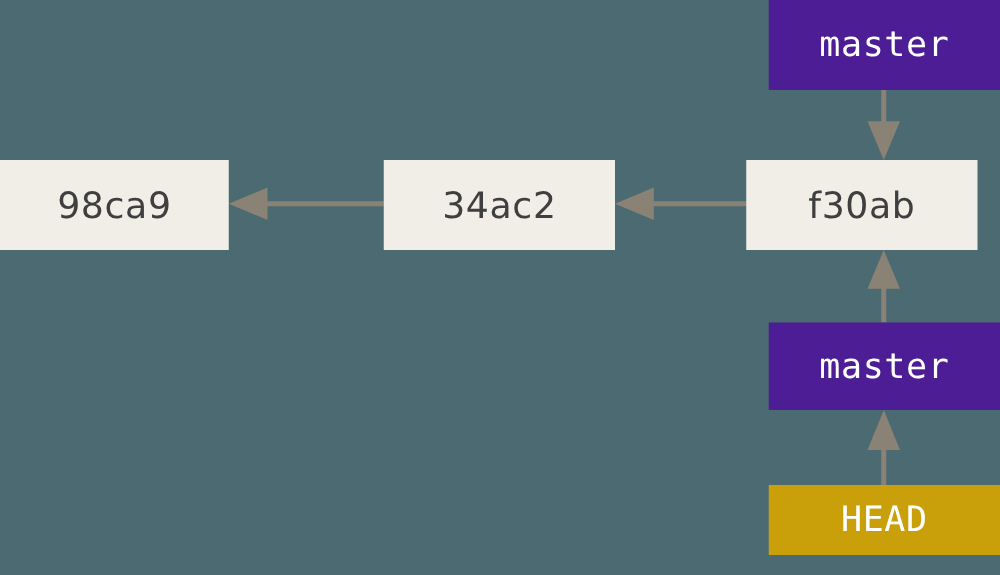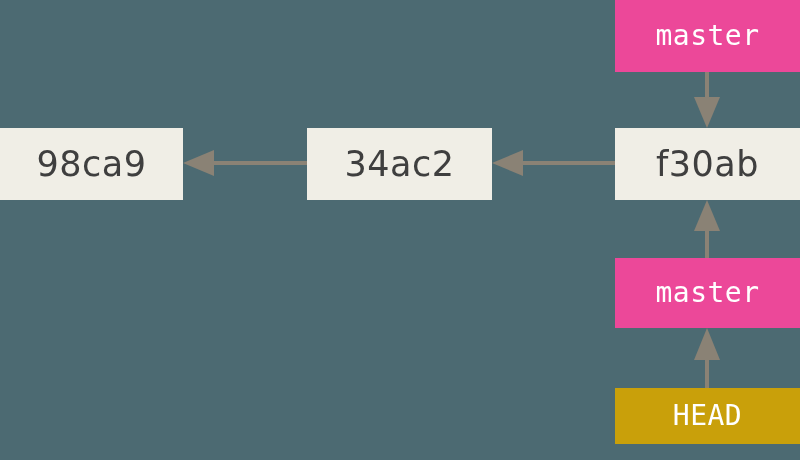--- a/index.html
+++ b/index.html
@@ -24,24 +24,24 @@
     align-items: center;
     justify-content: center;
     box-sizing: border-box;
     letter-spacing: 0.5px;
     white-space: nowrap;
   }
   .commit {
     background: #f0eee6;
     color: #3f3f3f;
     font-family: "DejaVu Sans", sans-serif;
-    font-size: 35px;
+    font-size: 29px;
   }
   .branch {
-    background: #ec4899;
+    background: #4c1d95;
     color: #ffffff;
     font-family: "DejaVu Sans Mono", monospace;
     font-size: 28px;
   }
   .head {
     background: #c9a00a;
     color: #ffffff;
     font-family: "DejaVu Sans Mono", monospace;
     font-size: 28px;
   }
@@ -53,21 +53,21 @@
     position: absolute;
     left: 0;
     top: 0;
     width: 800px;
     height: 460px;
     pointer-events: none;
   }
   
   #commit-98ca9 { left: 0px;   top: 128px; width: 183px; height: 72px; }
   #commit-34ac2 { left: 307px; top: 128px; width: 185px; height: 72px; justify-content: center; }
-  #commit-f30ab { left: 615px; top: 128px; width: 185px; height: 72px; }
+  #commit-f30ab { left: 597px; top: 128px; width: 185px; height: 72px; }
   
   #branch-master  { left: 615px; top: 0px;   width: 185px; height: 72px; }
   #branch-testing { left: 615px; top: 258px; width: 185px; height: 70px; }
   #pointer-head   { left: 615px; top: 388px; width: 185px; height: 56px; }
 </style>
 </head>
 <body>
 
 <div id="diagram">
 

